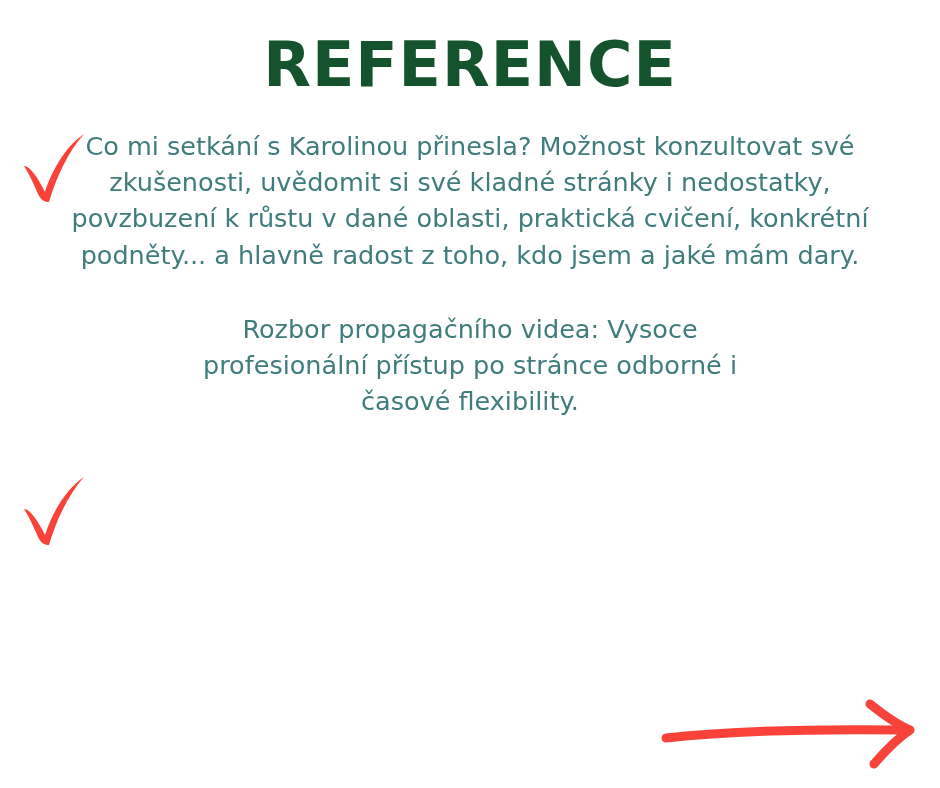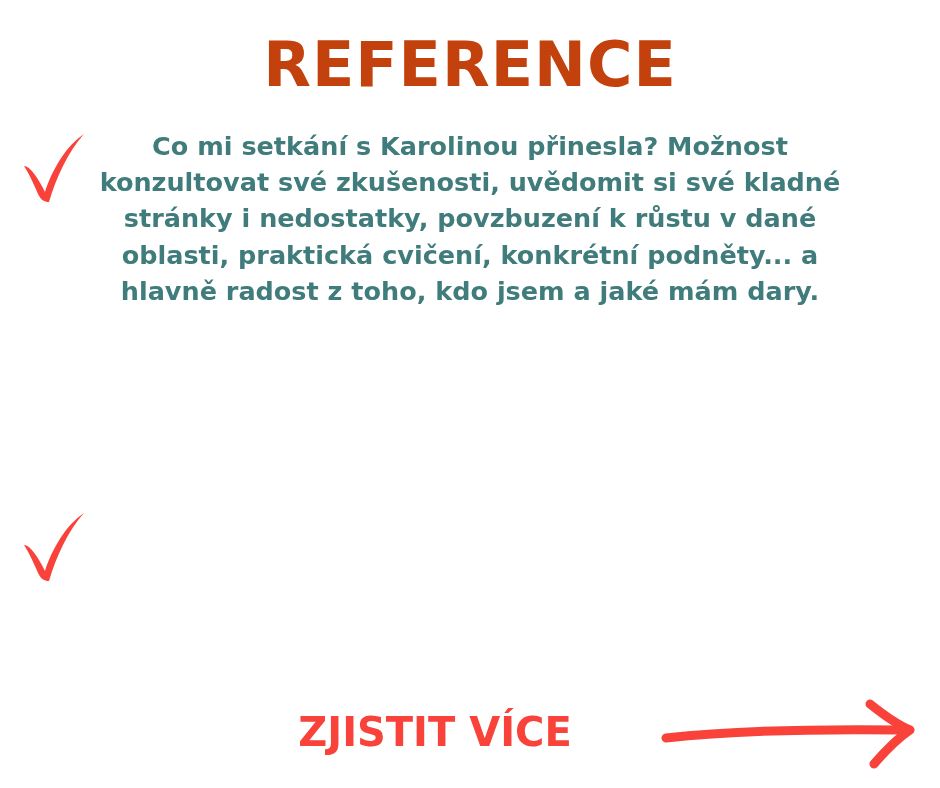--- a/index.html
+++ b/index.html
@@ -23,21 +23,21 @@
   
   .title {
     position: absolute;
     top: 34px;
     left: 0;
     width: 940px;
     text-align: center;
     font-size: 62px;
     font-weight: bold;
     letter-spacing: 1px;
-    color: #c2410c;
+    color: #14532d;
     line-height: 1;
     font-family: "DejaVu Sans", sans-serif;
   }
 
   
   .testimonials {
     position: absolute;
     top: 120px;
     left: 0;
     width: 940px;
@@ -45,21 +45,21 @@
   .testimonial {
     position: relative;
     width: 940px;
   }
   .t-text {
     color: #3f7c7b;
     text-align: center;
     font-size: 25.5px;
     line-height: 1.42;
     font-family: "DejaVu Sans", sans-serif;
-    font-weight: 700;
+    font-weight: 400;
   }
   .t1 .t-text {
     width: 800px;
     margin: 0 auto;
     padding-top: 8px;
   }
   .t2 .t-text {
     width: 620px;
     margin: 0 auto;
     padding-top: 40px;
@@ -129,24 +129,27 @@
     </div>
 
     <div class="testimonial t2">
       <div class="check check-2">
         <svg viewBox="0 0 84 84" xmlns="http://www.w3.org/2000/svg">
           <path d="M10 40 C16 40 24 52 31 66 C38 44 52 20 70 8 C54 26 42 52 35 76 C30 76 27 74 24 68 C19 56 14 46 10 40 Z" fill="#f8423a"></path>
         </svg>
       </div>
     </div>
 
+    <div class="testimonial t3">
+
+      <div class="t-text">Rozbor propagačního videa: Vysoce profesionální přístup po stránce odborné i časové flexibility.</div>
+    </div>
 
   </div>
 
-  <div class="cta">ZJISTIT VÍCE</div>
 
   <div class="arrow">
     <svg viewBox="0 0 270 90" xmlns="http://www.w3.org/2000/svg">
       <path d="M6 48 C70 41 160 39 240 40" stroke="#f8423a" stroke-width="9" fill="none" stroke-linecap="round"></path>
       <path d="M210 14 C225 26 238 35 250 40 C238 48 226 60 214 74" stroke="#f8423a" stroke-width="9" fill="none" stroke-linecap="round" stroke-linejoin="round"></path>
     </svg>
   </div>
 
 </div>
 

